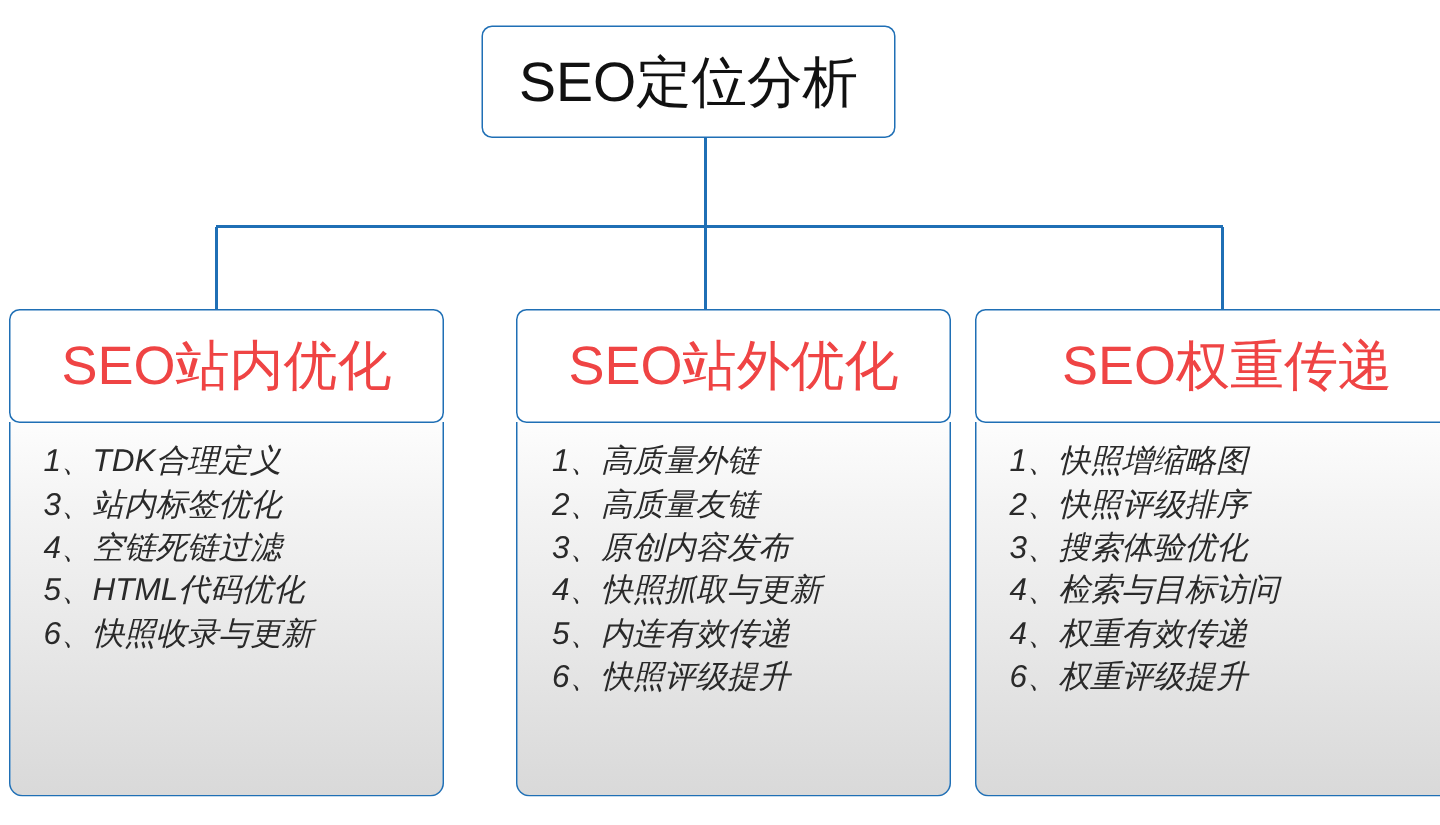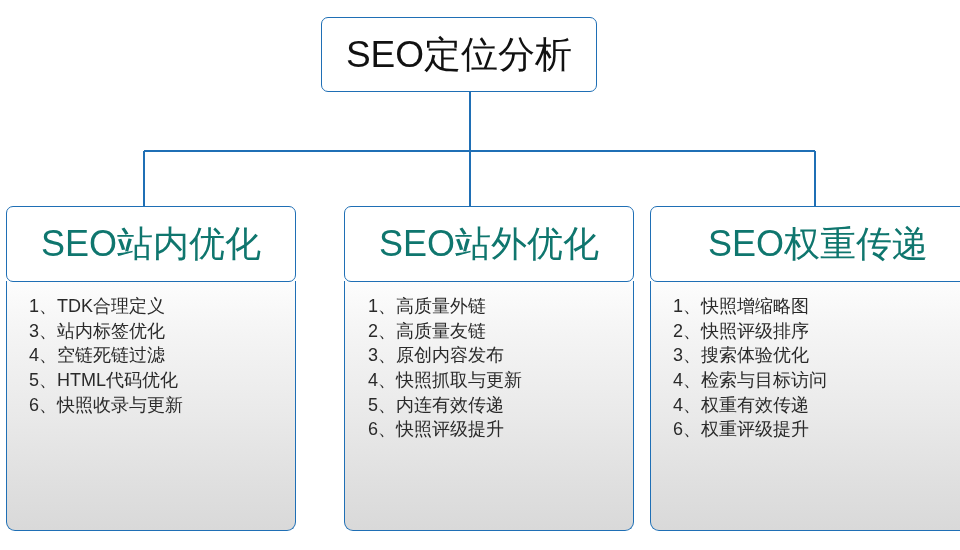--- a/index.html
+++ b/index.html
@@ -72,21 +72,21 @@
     border-radius: 7px;
     background: #ffffff;
     display: flex;
     align-items: center;
     justify-content: center;
     position: relative;
     z-index: 2;
   }
   .col-header-label {
     font-size: 36px;
-    color: #0f766e;
+    color: #ef4444;
     line-height: 1;
     white-space: nowrap;
   }
 
   .col-body {
     box-sizing: border-box;
     width: 100%;
     margin-top: -1px;
     min-height: 250px;
     border: 1px solid #1f6fb5;
@@ -96,25 +96,26 @@
     background: linear-gradient(to bottom, #fdfdfd 0%, #f4f4f4 22%, #e9e9e9 55%, #dedede 85%, #d9d9d9 100%);
     padding: 13px 0 16px 0;
   }
 
   .item-list {
     list-style: none;
     margin: 0;
     padding: 0;
   }
   .item-row {
-    font-size: 18px;
+    font-size: 21px;
     color: #2a2a2a;
     line-height: 1.37;
     white-space: nowrap;
     padding-left: 22px;
+    font-style: italic;
   }
   .col-1 .item-row { padding-left: 23px; }
   .col-2 .item-row { padding-left: 22px; }
 </style>
 </head>
 <body>
 
 <div id="diagram">
 
   <svg id="connectors" viewBox="0 0 960 550" width="960" height="550" xmlns="http://www.w3.org/2000/svg">

